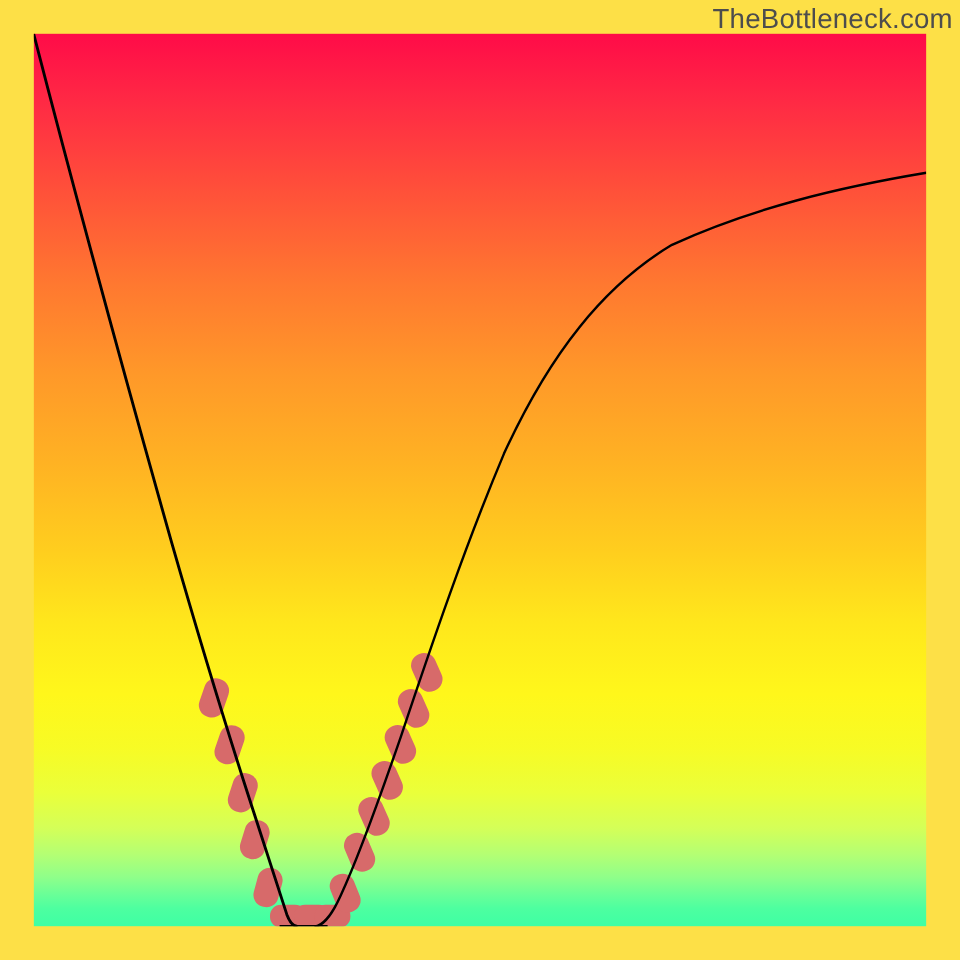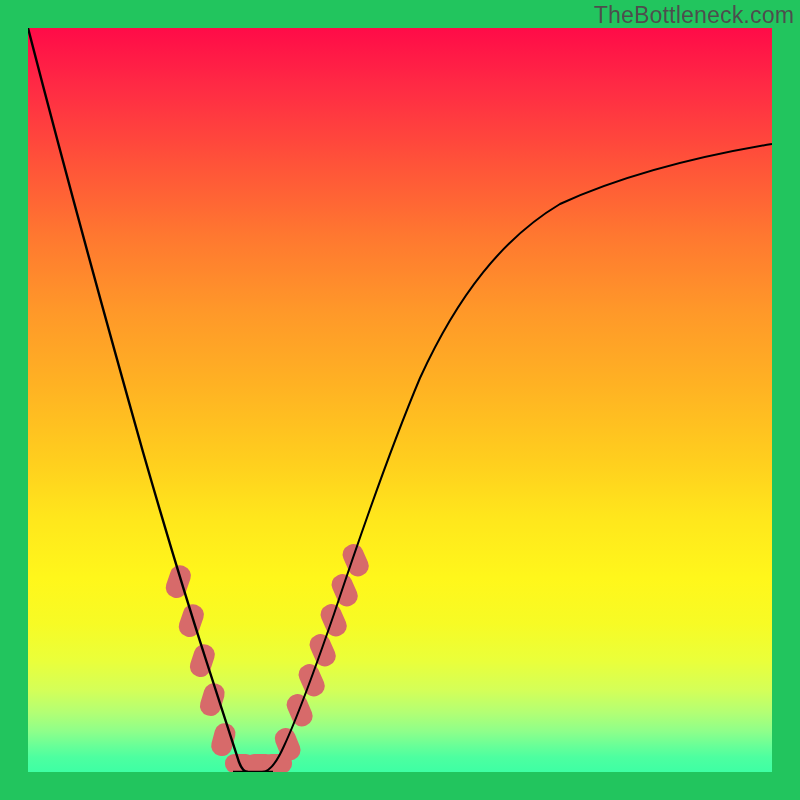--- a/index.html
+++ b/index.html
@@ -9,21 +9,21 @@
     height: 800px;
     background: #000;
     overflow: hidden;
     font-family: Arial, Helvetica, sans-serif;
   }
   .frame {
     position: absolute;
     top: 0; left: 0;
     width: 800px;
     height: 800px;
-    background: #22c55e;
+    background: #fde047;
   }
   .plot {
     position: absolute;
     top: 28px;
     left: 28px;
     width: 744px;
     height: 744px;
     overflow: hidden;
   }
   .gradient {

